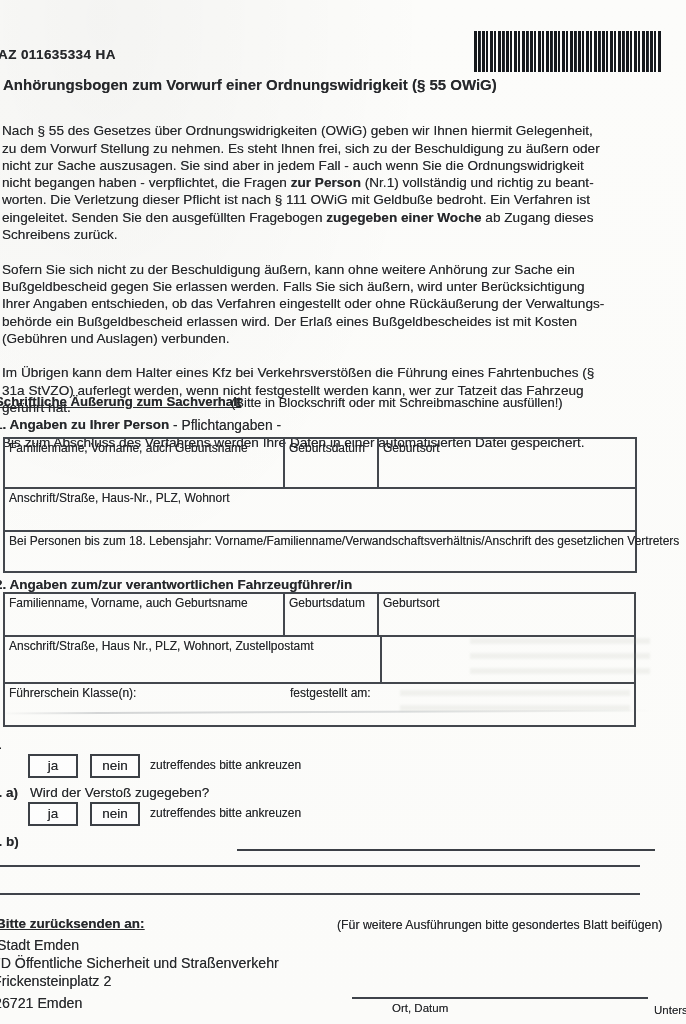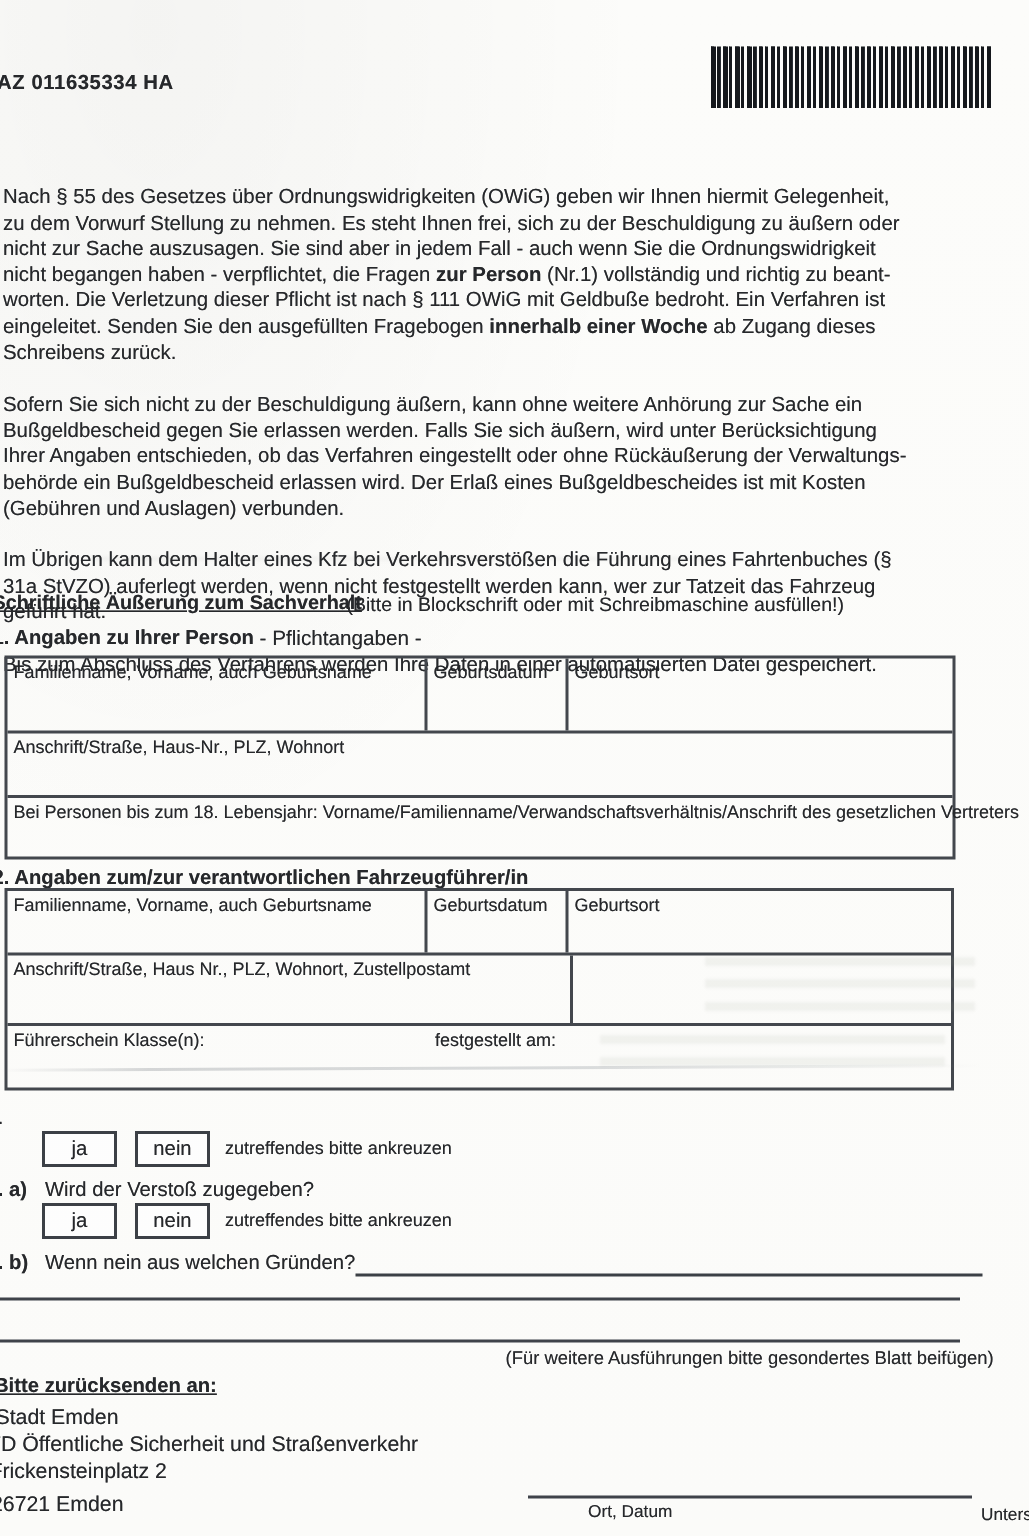--- a/index.html
+++ b/index.html
@@ -40,46 +40,47 @@
   .hline{position:absolute;height:2px;background:#43474d;left:0;}
   .qnum{font-size:13.5px;}
   .qtext{font-size:13.5px;}
   .ckbox{
     width:46px;height:20px;border:2px solid #3c4046;
     text-align:center;font-size:13.5px;line-height:20px;background:rgba(255,255,255,.6);
   }
   .hint{font-size:12px;}
   .wline{border-bottom:2px solid #3c4046;height:0;}
   .rule{height:2px;background:#3f434a;}
-  .note-r{font-size:12.3px;}
+  .note-r{font-size:12.3px;margin-top:20px;}
   .ret-head{left:-4px;top:916px;font-size:13.5px;}
   .addr{font-size:14.2px;}
   .sig-lbl{font-size:11.5px;margin-left:40px;}
   .crease{position:absolute;opacity:.35;background:linear-gradient(90deg,transparent,#8a8f94 15%,#9aa0a5 60%,transparent);height:2px;}
   .smudge{position:absolute;background:rgba(90,95,100,.05);filter:blur(1px);}
   .bleed{
     position:absolute;opacity:.5;filter:blur(1.2px);
     background:repeating-linear-gradient(180deg, rgba(150,158,142,.22) 0 6px, transparent 6px 15px);
   }
 </style>
 </head>
 <body>
 
 <div class="page scan">
 
   <div class="abs az b">AZ  011635334 HA</div>
   <div class="abs barcode"></div>
+  <div class="abs title b">Anhörungsbogen zum Vorwurf einer Ordnungswidrigkeit (§ 55 OWiG)</div>
 
   <div class="abs intro">
     <div>Nach § 55 des Gesetzes über Ordnungswidrigkeiten (OWiG) geben wir Ihnen hiermit Gelegenheit,
 zu dem Vorwurf Stellung zu nehmen. Es steht Ihnen frei, sich zu der Beschuldigung zu äußern oder
 nicht zur Sache auszusagen. Sie sind aber in jedem Fall - auch wenn Sie die Ordnungswidrigkeit
 nicht begangen haben - verpflichtet, die Fragen <b>zur Person</b> (Nr.1) vollständig und richtig zu beant-
 worten. Die Verletzung dieser Pflicht ist nach § 111 OWiG mit Geldbuße bedroht. Ein Verfahren ist
-eingeleitet. Senden Sie den ausgefüllten Fragebogen <b>innerhalb einer Woche</b> ab Zugang dieses
+eingeleitet. Senden Sie den ausgefüllten Fragebogen <b>zugegeben einer Woche</b> ab Zugang dieses
 Schreibens zurück.</div>
     <div>Sofern Sie sich nicht zu der Beschuldigung äußern, kann ohne weitere Anhörung zur Sache ein
 Bußgeldbescheid gegen Sie erlassen werden. Falls Sie sich äußern, wird unter Berücksichtigung
 Ihrer Angaben entschieden, ob das Verfahren eingestellt oder ohne Rückäußerung der Verwaltungs-
 behörde ein Bußgeldbescheid erlassen wird. Der Erlaß eines Bußgeldbescheides ist mit Kosten
 (Gebühren und Auslagen) verbunden.</div>
     <div>Im Übrigen kann dem Halter eines Kfz bei Verkehrsverstößen die Führung eines Fahrtenbuches (§
 31a StVZO) auferlegt werden, wenn nicht festgestellt werden kann, wer zur Tatzeit das Fahrzeug
 geführt hat.</div>
     <div>Bis zum Abschluss des Verfahrens werden Ihre Daten in einer automatisierten Datei gespeichert.</div>
@@ -150,21 +151,20 @@
   <div class="abs ckbox" style="left:90px;top:754px;">nein</div>
   <div class="abs hint" style="left:150px;top:758px;">zutreffendes bitte ankreuzen</div>
 
   <div class="abs qnum b" style="left:-9px;top:785px;">4. a)</div>
   <div class="abs qtext" style="left:30px;top:785px;">Wird der Verstoß zugegeben?</div>
   <div class="abs ckbox" style="left:28px;top:802px;">ja</div>
   <div class="abs ckbox" style="left:90px;top:802px;">nein</div>
   <div class="abs hint" style="left:150px;top:806px;">zutreffendes bitte ankreuzen</div>
 
   <div class="abs qnum b" style="left:-9px;top:834px;">4. b)</div>
-  <div class="abs qtext" style="left:30px;top:834px;">Wenn nein aus welchen Gründen?</div>
   <div class="abs wline" style="left:237px;top:849px;width:418px;"></div>
 
   <div class="abs rule" style="left:0;top:865px;width:640px;"></div>
   <div class="abs rule" style="left:0;top:893px;width:640px;"></div>
   <div class="abs note-r" style="left:337px;top:898px;">(Für weitere Ausführungen bitte gesondertes Blatt beifügen)</div>
 
   <div class="abs ret-head b u">Bitte zurücksenden an:</div>
   <div class="abs addr" style="left:-3px;top:937px;">Stadt Emden</div>
   <div class="abs addr" style="left:-8px;top:955px;">FD Öffentliche Sicherheit und Straßenverkehr</div>
   <div class="abs addr" style="left:-7px;top:973px;">Frickensteinplatz 2</div>

